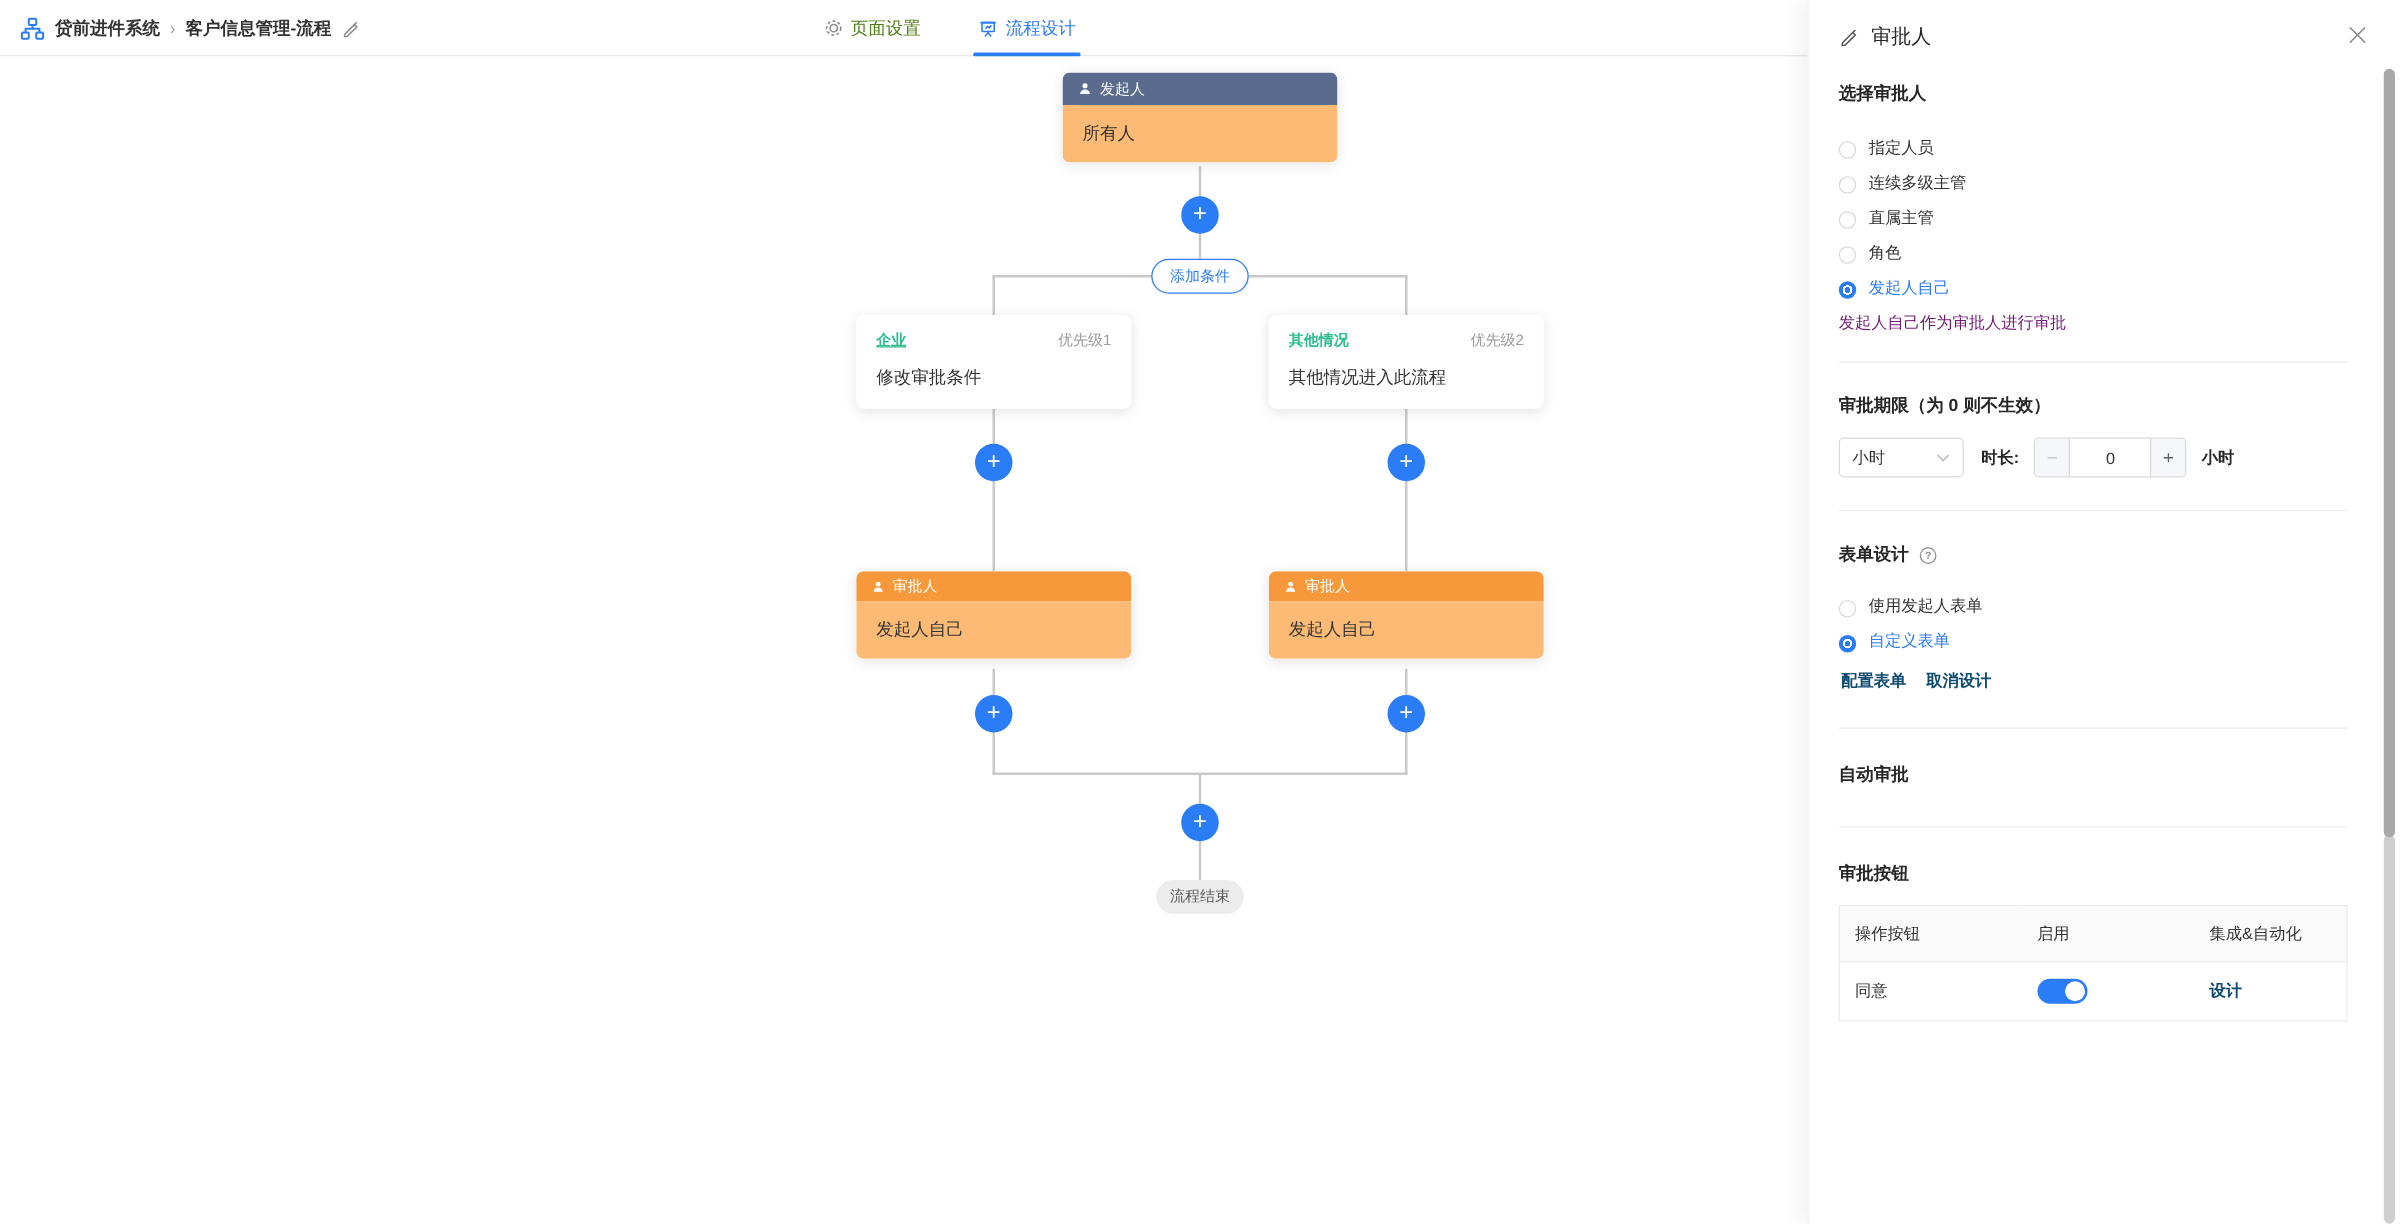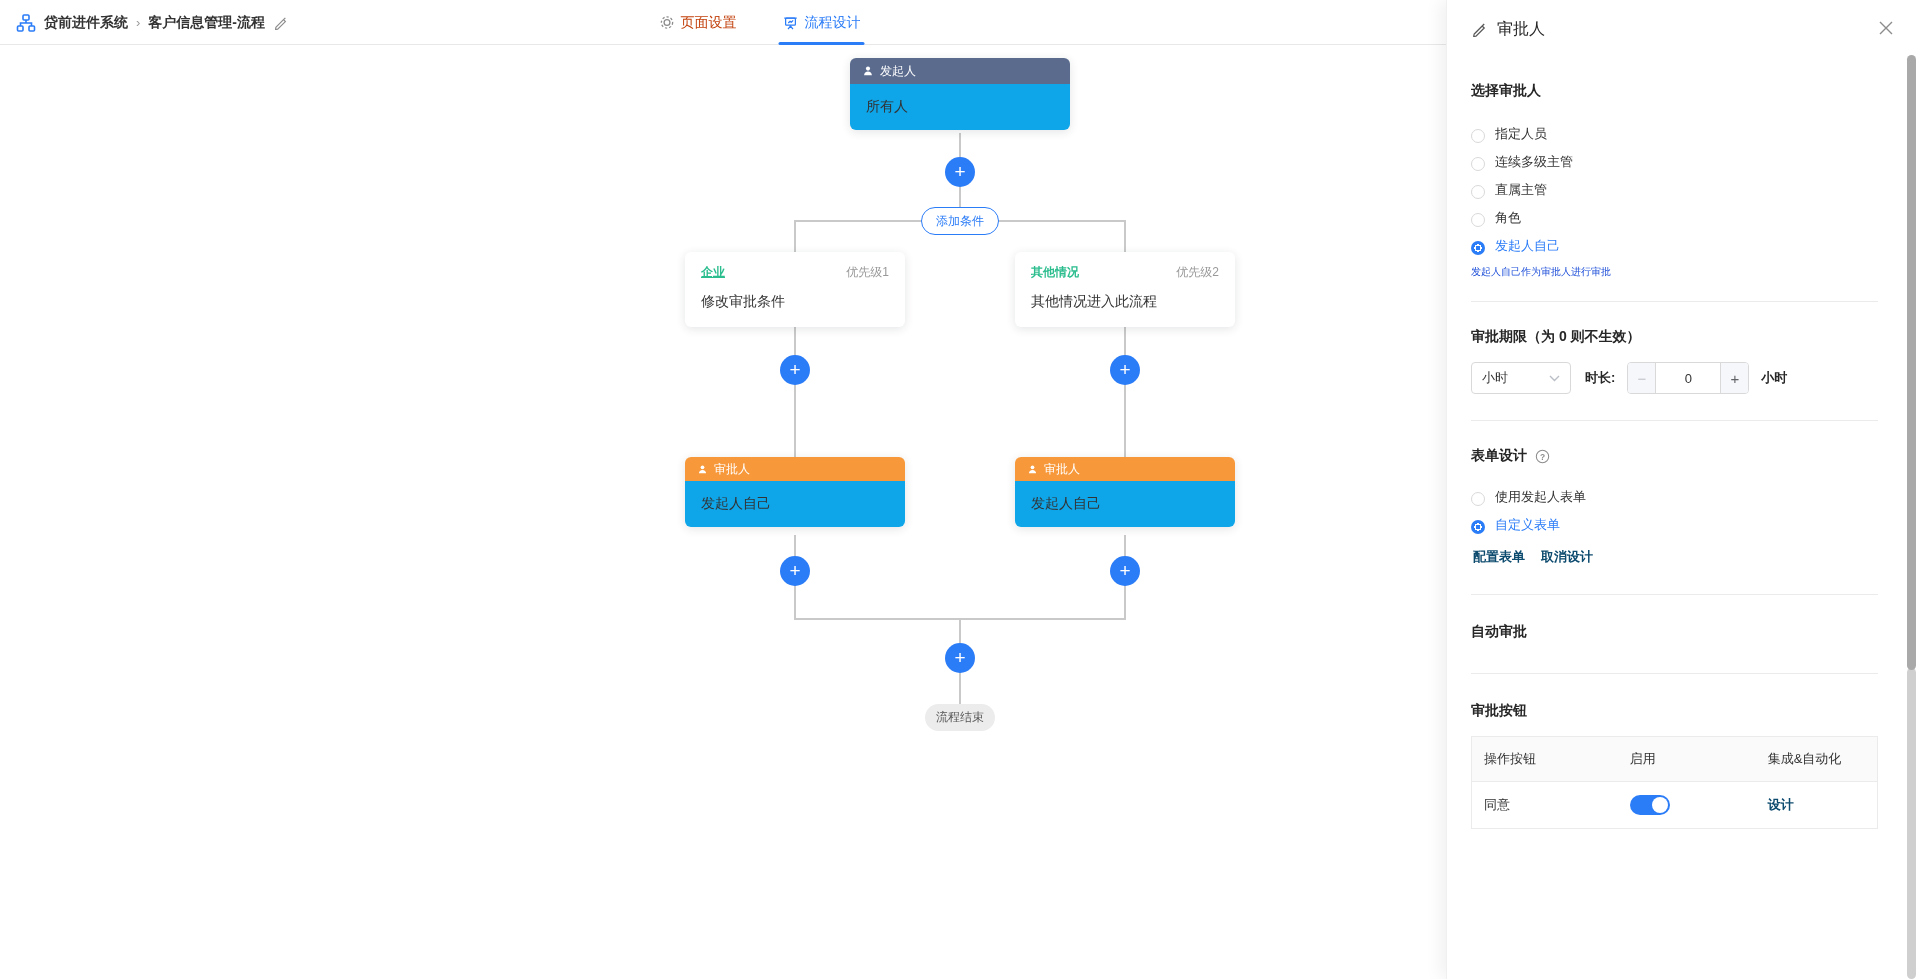--- a/index.html
+++ b/index.html
@@ -7,41 +7,41 @@
     font-family:"Liberation Sans","DejaVu Sans",sans-serif; color:#333; }
 
   
   .topbar { position:absolute; left:0; top:0; width:1520px; height:45px;
     background:#fff; border-bottom:1px solid #e8e8e8; z-index:5; }
   .crumbs { position:absolute; left:16px; top:0; height:45px; display:flex; align-items:center; gap:8px; }
   .crumb-root,.crumb-cur { font-size:14px; font-weight:600; color:#333; cursor:pointer; }
   .crumb-sep { color:#999; font-size:13px; }
   .tabs { position:absolute; left:50%; transform:translateX(-50%); top:0; height:45px;
     display:flex; align-items:center; gap:46px; }
-  .tab { display:flex; align-items:center; gap:6px; font-size:14px; color:#c2410c;
+  .tab { display:flex; align-items:center; gap:6px; font-size:14px; color:#4d7c0f;
     height:45px; cursor:pointer; position:relative; }
   .tab.active { color:#2b7cf7; font-weight:500; }
   .tab.active::after { content:""; position:absolute; left:-4px; right:-4px; bottom:0;
     height:3px; background:#2b7cf7; border-radius:2px; }
   .icon { display:inline-flex; align-items:center; justify-content:center; }
 
   
   .canvas { position:absolute; left:0; top:45px; width:1920px; height:934px; background:#fff; }
   .line { position:absolute; background:#c9c9c9; }
   .plus-btn { position:absolute; width:30px; height:30px; border-radius:50%;
     background:#2b7cf7; color:#fff; z-index:4; cursor:pointer;
     display:flex; align-items:center; justify-content:center; }
   .plus-btn::before { content:"+"; font-size:19px; font-weight:300; line-height:1; margin-top:-2px; }
   .node { position:absolute; width:220px; background:#fff; border-radius:6px;
     box-shadow:0 2px 10px rgba(31,45,61,.12); z-index:3; cursor:pointer; overflow:hidden; }
   .node-head { height:26px; display:flex; align-items:center; gap:6px; padding:0 12px;
     color:#fff; font-size:12px; font-weight:500; }
   .head-slate { background:#5a6b8e; }
   .head-orange { background:#f7983a; height:24px; }
-  .node-body { padding:14px 16px; font-size:14px; color:#333; background:#0ea5e9; }
+  .node-body { padding:14px 16px; font-size:14px; color:#333; background:#fdba74; }
   .cond-node { padding:12px 16px 14px; }
   .cond-row { display:flex; justify-content:space-between; align-items:center; }
   .cond-name { font-size:12px; font-weight:600; color:#2bbd8e; }
   .cond-name.u { text-decoration:underline; }
   .cond-pri { font-size:12px; color:#999; }
   .cond-body { margin-top:12px; font-size:14px; color:#333; }
   .pill-add { position:absolute; left:921px; top:162px; width:78px; height:28px; z-index:4;
     background:#fff; border:1px solid #2b7cf7; border-radius:15px; color:#2b7cf7;
     font-size:12px; display:flex; align-items:center; justify-content:center; cursor:pointer; }
   .pill-end { position:absolute; left:925px; top:659px; width:70px; height:27px; z-index:3;
@@ -55,21 +55,21 @@
   .panel-head { height:58px; display:flex; align-items:center; }
   .panel-title { font-size:16px; font-weight:500; color:#262626; margin-left:10px; }
   .panel-close { position:absolute; right:26px; top:20px; cursor:pointer; color:#8c8c8c; }
   .sec-title { font-size:14px; font-weight:600; color:#262626; display:flex; align-items:center; gap:8px; }
   .opt-row { display:flex; align-items:flex-end; gap:10px; height:23px; margin-bottom:5px;
     font-size:13px; color:#333; cursor:pointer; white-space:nowrap; }
   .radio { width:14px; height:14px; border-radius:50%; border:1px solid #d9d9d9; background:#fff; flex:0 0 14px; }
   .radio.on { border:none;
     background:radial-gradient(circle,#2b7cf7 0 2.2px,#fff 2.2px 3.8px,#2b7cf7 3.8px); }
   .opt-row.sel { color:#2b7cf7; }
-  .desc { margin-top:10px; font-size:10px; color:#1d4ed8; }
+  .desc { margin-top:10px; font-size:13px; color:#701a75; }
   .hr { height:1px; background:#ebebeb; }
   .ctrl-row { display:flex; align-items:center; margin-top:16px; }
   .select { width:100px; height:32px; border:1px solid #d9d9d9; border-radius:4px;
     display:flex; align-items:center; justify-content:space-between; padding:0 10px;
     font-size:13px; color:#333; cursor:pointer; }
   .dur-label { margin:0 12px 0 14px; font-size:13px; font-weight:600; color:#262626; }
   .stepper { display:flex; height:32px; border:1px solid #d9d9d9; border-radius:4px; overflow:hidden; }
   .step-btn { width:28px; background:#f5f7fa; display:flex; align-items:center; justify-content:center;
     font-size:15px; cursor:pointer; }
   .step-minus { color:#c0c4cc; border-right:1px solid #d9d9d9; }
@@ -233,21 +233,21 @@
       </svg>
     </span>
     <span class="panel-title">审批人</span>
   </div>
   <span class="panel-close">
     <svg width="16" height="16" viewBox="0 0 16 16" stroke="#8c8c8c" stroke-width="1.4">
       <path d="M2 2l12 12M14 2L2 14"></path>
     </svg>
   </span>
 
-  <div class="sec-title" style="margin-top:24px;">选择审批人</div>
+  <div class="sec-title" style="margin-top:8px;">选择审批人</div>
   <div style="margin-top:20px;">
     <div class="opt-row">
       <span class="radio"></span>
       <span>指定人员</span>
     </div>
     <div class="opt-row">
       <span class="radio"></span>
       <span>连续多级主管</span>
     </div>
     <div class="opt-row">

